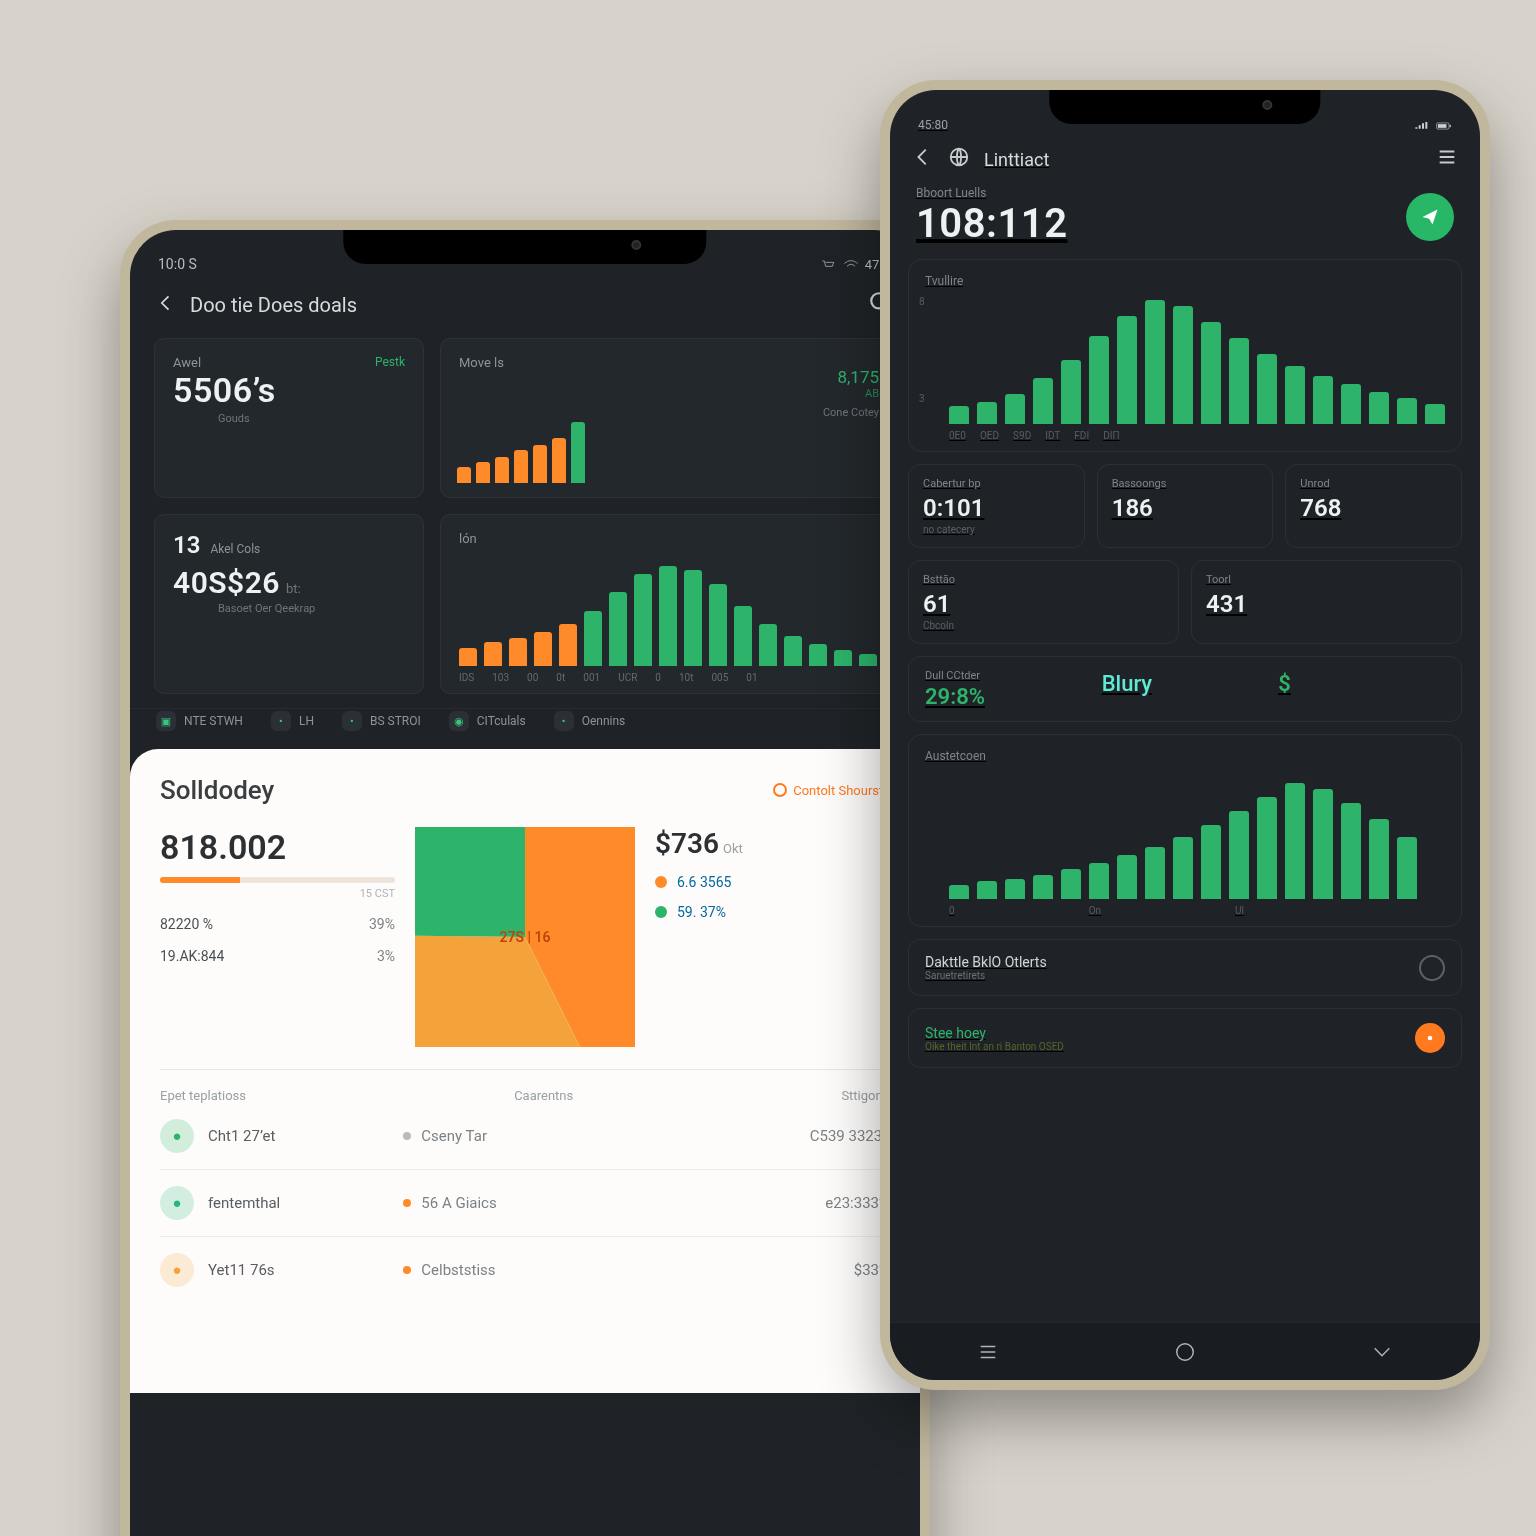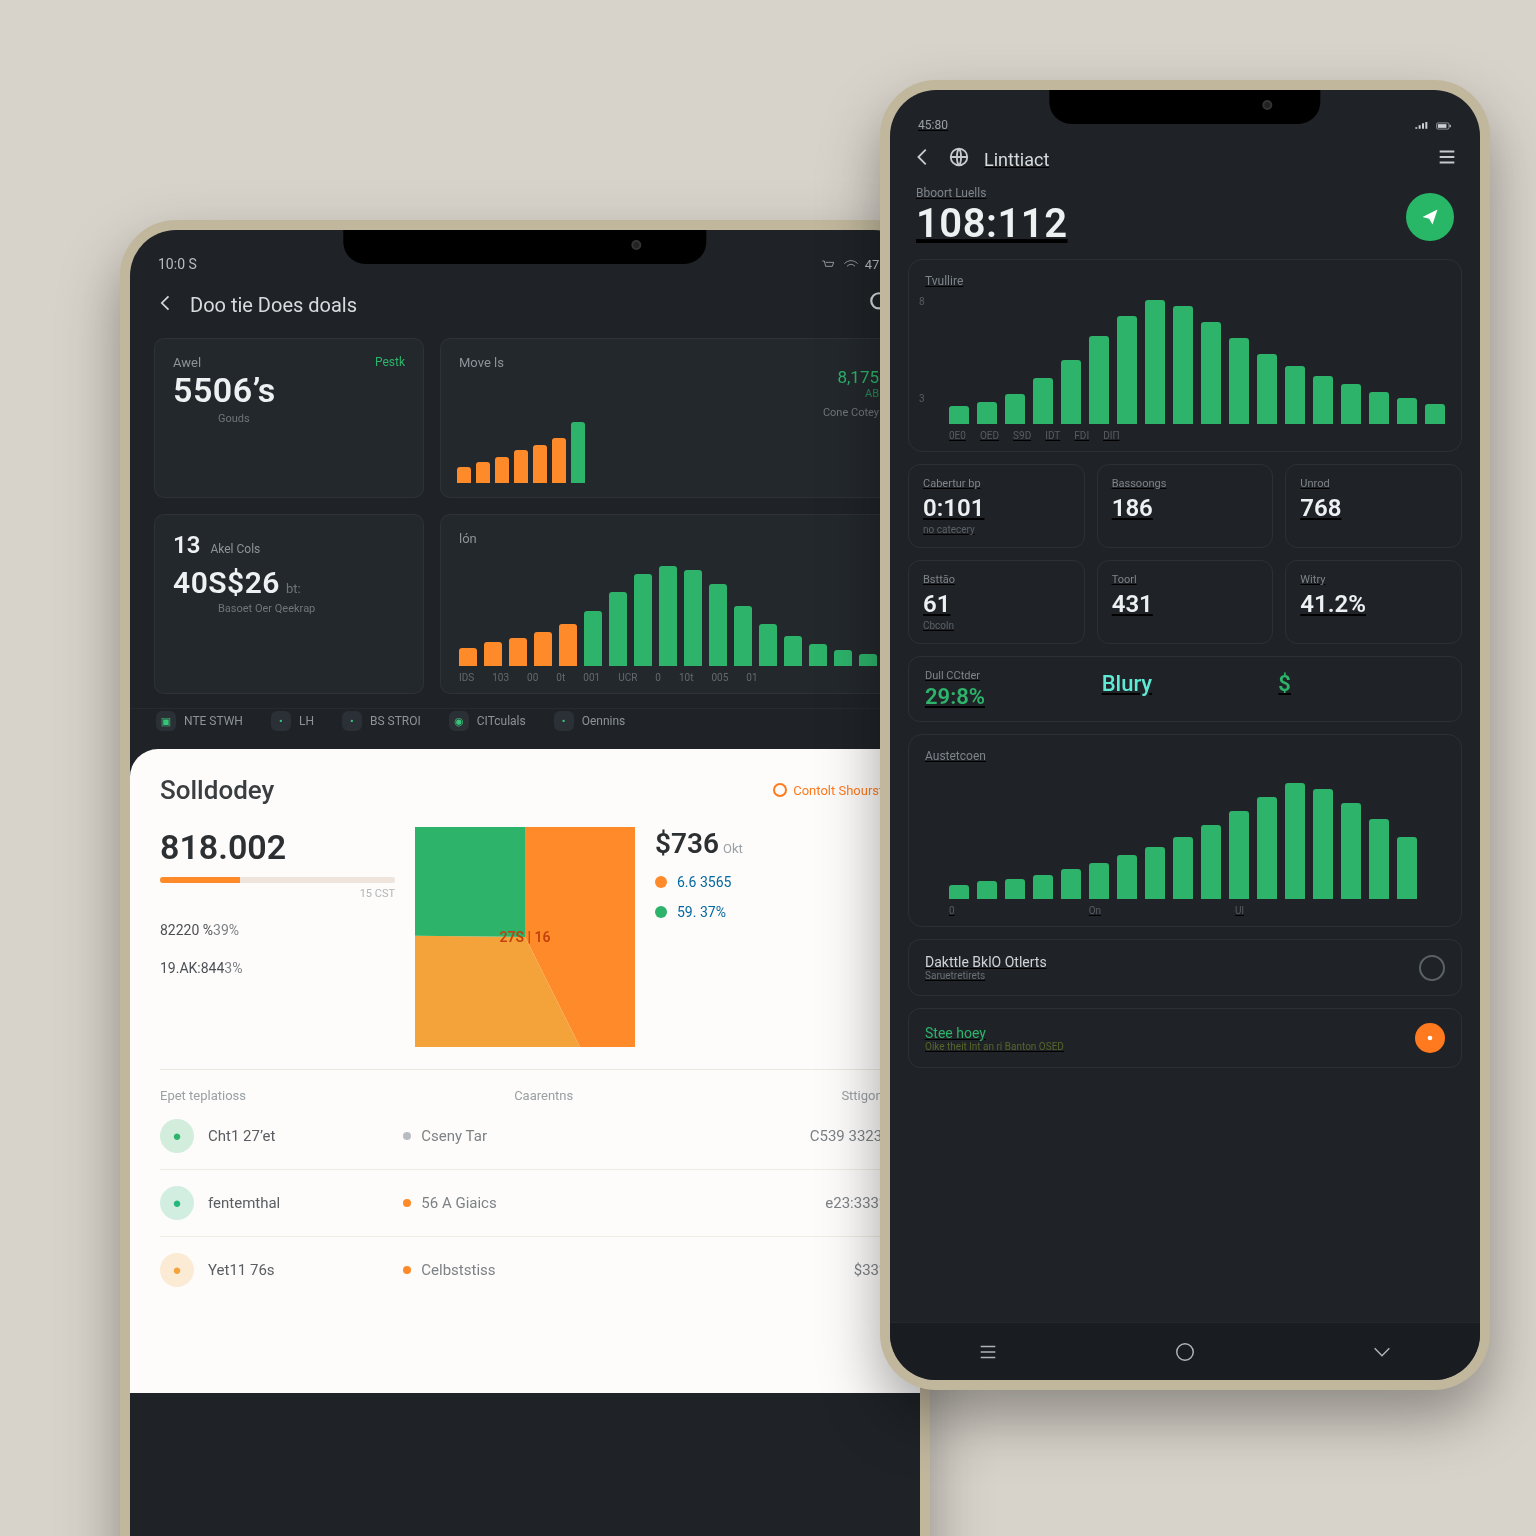--- a/index.html
+++ b/index.html
@@ -103,21 +103,21 @@
   }
   .sheet-header { display:flex; justify-content:space-between; align-items:center;}
   .sheet-title { font-size:26px; font-weight:500; color:#3a3e41;}
   .sheet-link { font-size:13px; color:#ff7a1e; display:flex; align-items:center; gap:6px;}
   .sheet-link .ring{ width:14px;height:14px;border:2px solid #ff7a1e;border-radius:50%; }
 
   .sheet-main { display:grid; grid-template-columns: 1fr 240px 1fr; gap:10px; margin-top:22px; align-items:start;}
   .left-col .hero { font-size:34px; font-weight:600; color:#2d3033;}
   .progress { height:6px; background:#eee4db; border-radius:4px; margin-top:10px; overflow:hidden;}
   .progress i{ display:block; height:100%; background:#ff8a2a;}
-  .left-col .row { display:flex; justify-content:flex-start; font-size:14px; color:#7d8286; margin-top:22px;}
+  .left-col .row { display:flex; justify-content:space-between; font-size:14px; color:#7d8286; margin-top:16px;}
   .left-col .row .v{ color:#4c5054;}
   .pie-wrap{ position:relative; width:220px; height:220px; margin:0 auto;}
   .pie {
     width:100%; height:100%; transform:rotate(-90deg);
   }
   .pie-center{ position:absolute; inset:0; display:flex; flex-direction:column; align-items:center; justify-content:center; font-size:14px; color:#c2410c; font-weight:600;}
   .right-col .hero { font-size:28px; font-weight:600; color:#2d3033; display:flex; align-items:baseline; gap:4px;}
   .right-col .hero small{ font-size:13px; color:#9aa0a4; font-weight:400;}
   .legend-item{ display:flex; align-items:center; gap:10px; font-size:14px; color:#0369a1; margin-top:14px;}
   .legend-item .d{ width:12px; height:12px; border-radius:50%;}
@@ -546,25 +546,20 @@
       </div>
     <div class="tri-row" id="tri2">
         <div class="tri">
           <div class="tl">Bsttão</div>
           <div class="tv">61</div>
           <div class="ts">Cbcoln</div>
         </div>
         <div class="tri">
           <div class="tl">Toorl</div>
           <div class="tv">431</div>
-          <div class="ts"></div>
-        </div>
-        <div class="tri">
-          <div class="tl">Witry</div>
-          <div class="tv">41.2%</div>
           <div class="ts"></div>
         </div>
       </div>
 
     <div class="duo" id="duo">
         <div class="cell">
           <div class="tl">Dull CCtder</div>
           <div class="tv ">29:8%</div>
         </div>
         <div class="cell">

